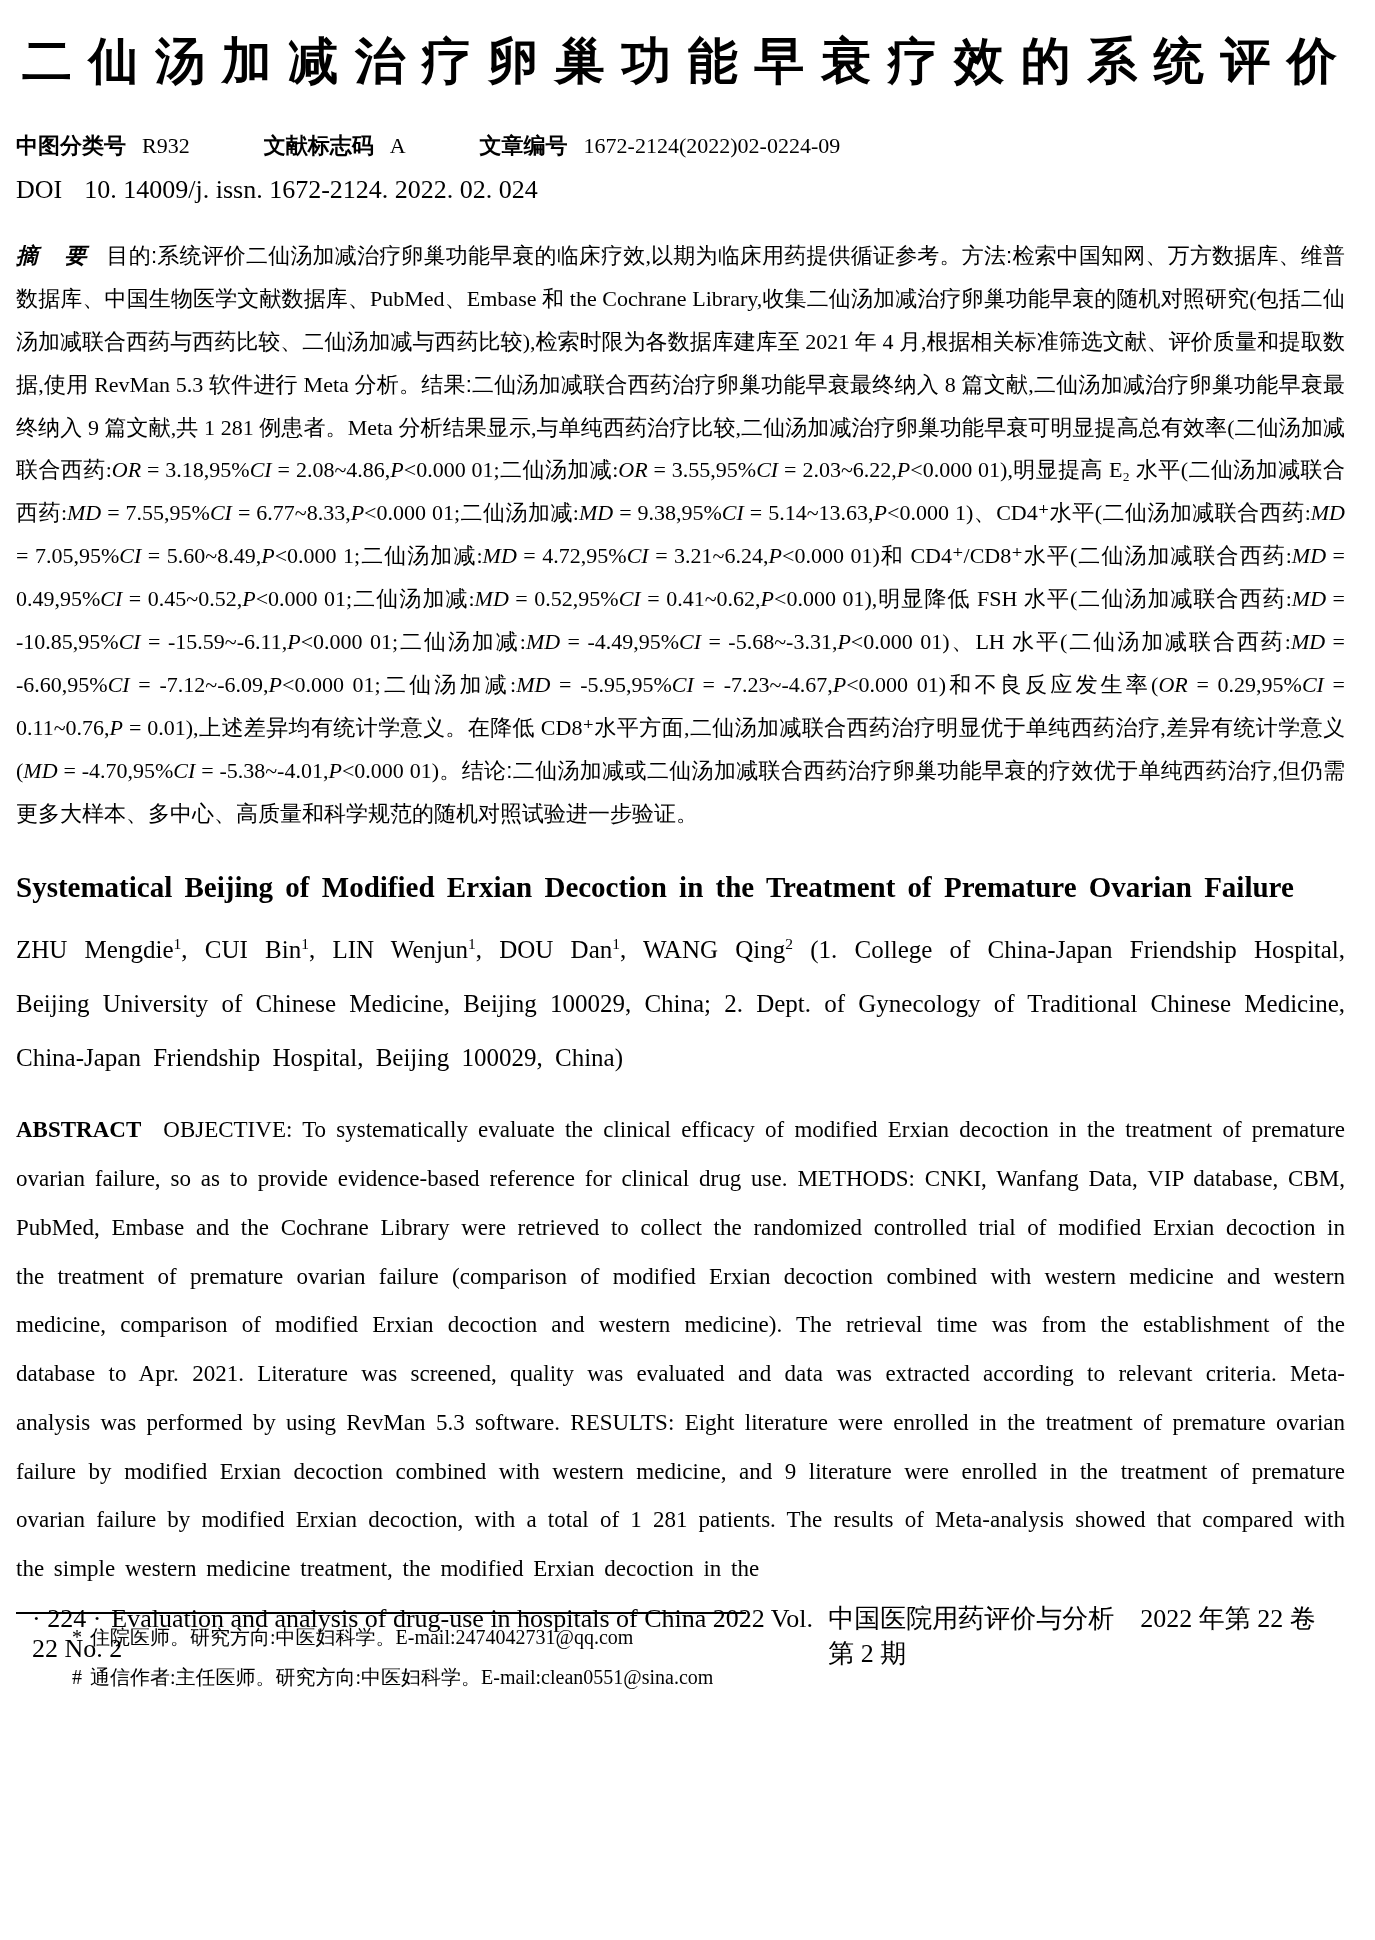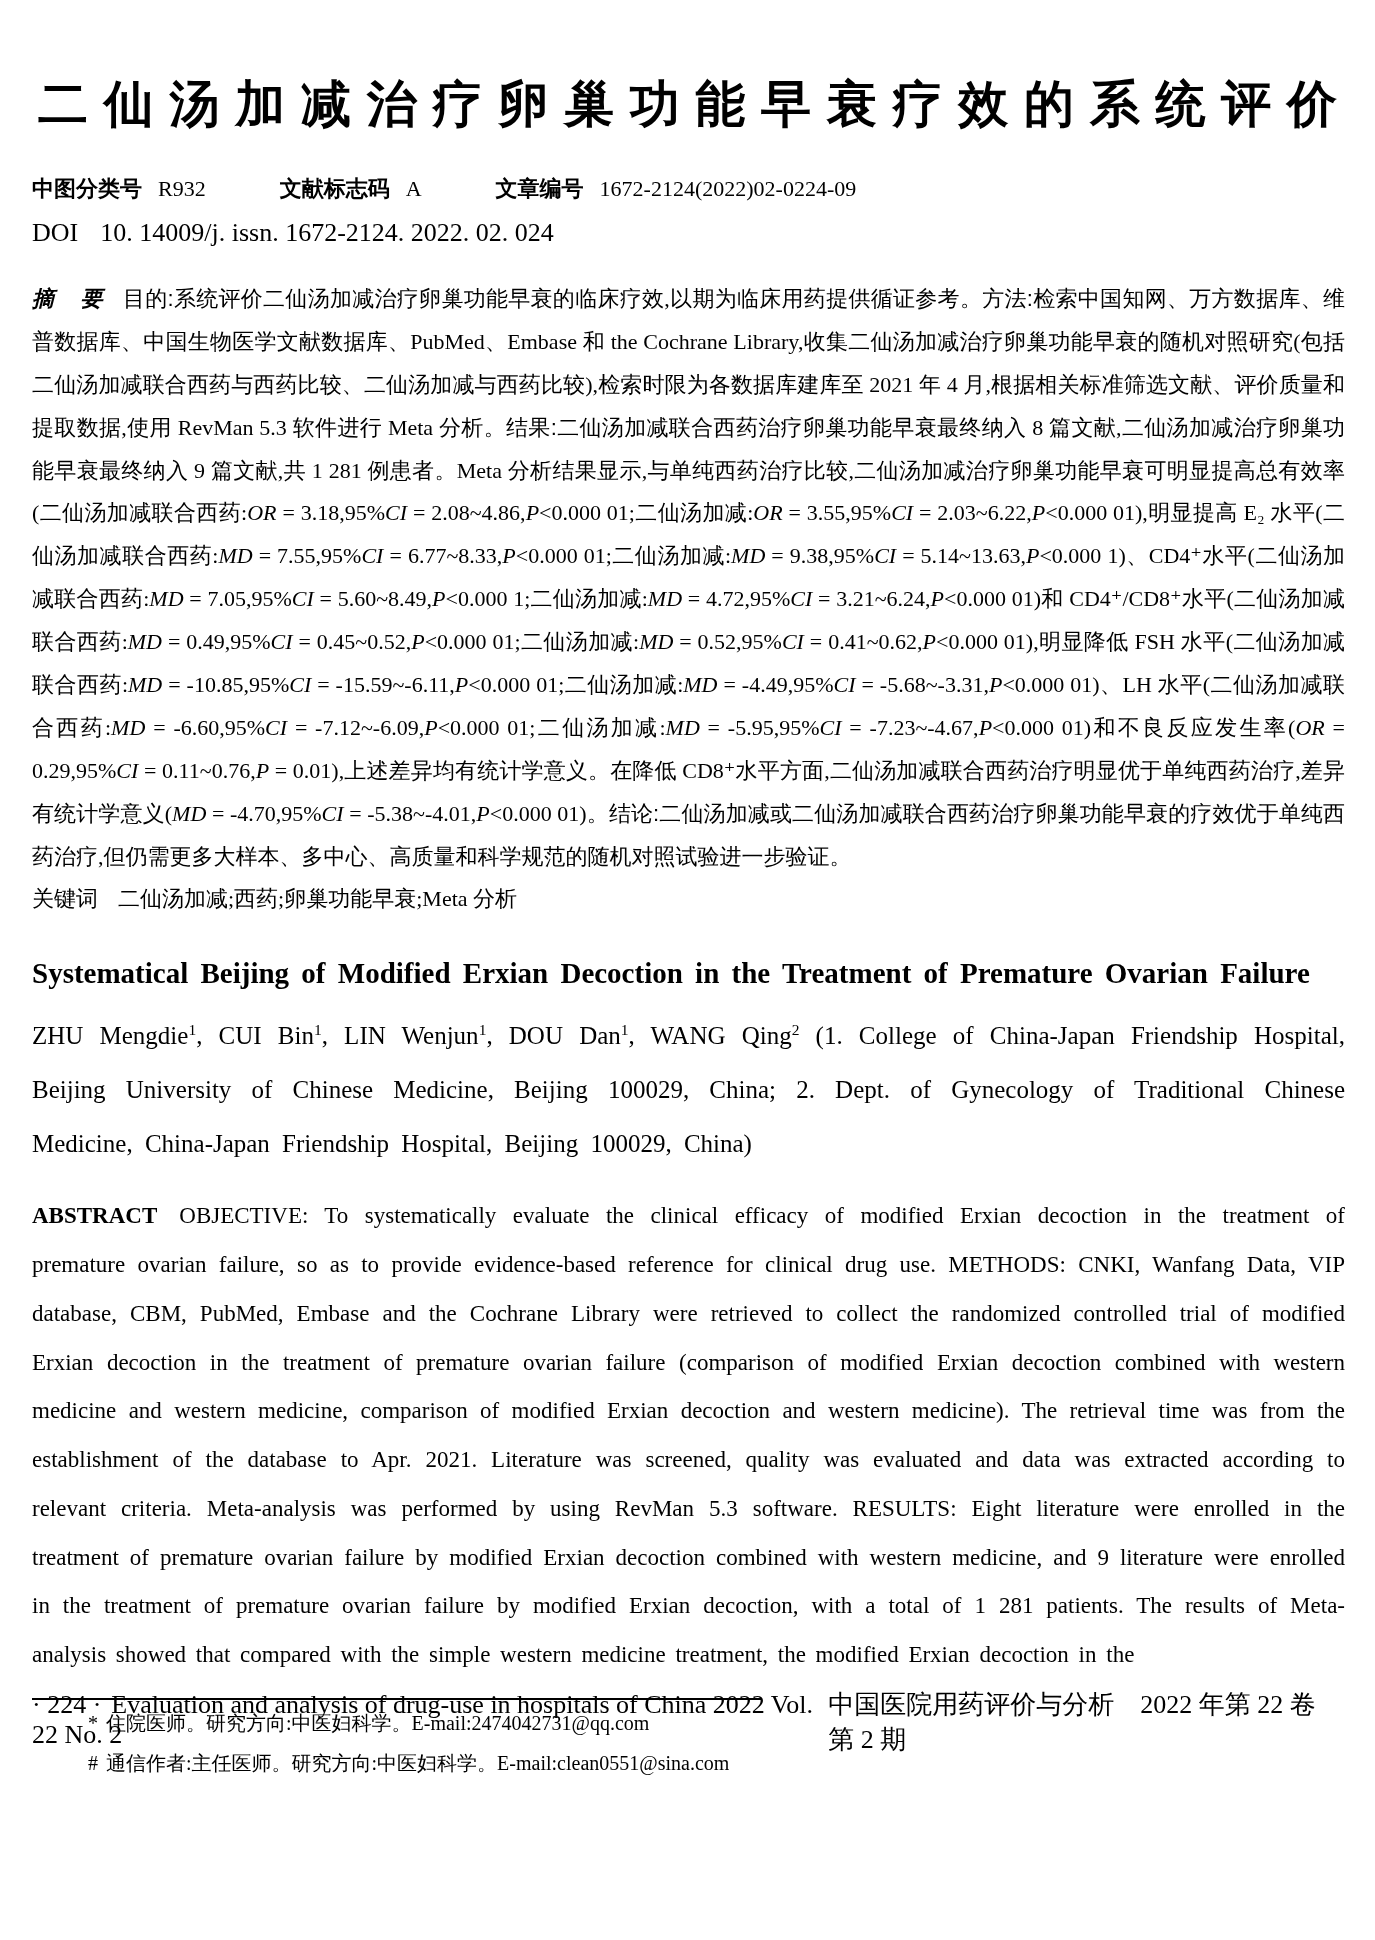--- a/index.html
+++ b/index.html
@@ -2,21 +2,21 @@
 <html lang="zh"><head>
 <meta charset="utf-8">
 <style>
   html, body { margin:0; padding:0; }
   body {
     width:1375px; height:1940px;
     background:#ffffff; color:#000000;
     font-family:"Liberation Serif","DejaVu Serif",serif;
     position:relative; overflow:hidden;
   }
-  .page { padding:20px 30px 0 32px; position:relative;margin-top:43px; }
+  .page { padding:20px 30px 0 16px; position:relative; }
 
   
   .title-cn {
     font-size:50px; font-weight:900; line-height:1.5;
     margin:4px 6px 0 6px;
     text-align:justify; text-align-last:justify;
     letter-spacing:2px;
   }
 
   .authors-cn {
@@ -92,23 +92,20 @@
   </div>
 
   <div class="doi-row">
     <span class="doi-label">DOI</span><span>10. 14009/j. issn. 1672-2124. 2022. 02. 024</span>
   </div>
 
   <p class="abstract-cn">
     <b class="hei abs-label">摘　要</b><span><b class="hei-inline">目的:</b>系统评价二仙汤加减治疗卵巢功能早衰的临床疗效,以期为临床用药提供循证参考。<b class="hei-inline">方法:</b>检索中国知网、万方数据库、维普数据库、中国生物医学文献数据库、PubMed、Embase 和 the Cochrane Library,收集二仙汤加减治疗卵巢功能早衰的随机对照研究(包括二仙汤加减联合西药与西药比较、二仙汤加减与西药比较),检索时限为各数据库建库至 2021 年 4 月,根据相关标准筛选文献、评价质量和提取数据,使用 RevMan 5.3 软件进行 Meta 分析。<b class="hei-inline">结果:</b>二仙汤加减联合西药治疗卵巢功能早衰最终纳入 8 篇文献,二仙汤加减治疗卵巢功能早衰最终纳入 9 篇文献,共 1 281 例患者。Meta 分析结果显示,与单纯西药治疗比较,二仙汤加减治疗卵巢功能早衰可明显提高总有效率(二仙汤加减联合西药:<i>OR</i> = 3.18,95%<i>CI</i> = 2.08~4.86,<i>P</i>&lt;0.000 01;二仙汤加减:<i>OR</i> = 3.55,95%<i>CI</i> = 2.03~6.22,<i>P</i>&lt;0.000 01),明显提高 E₂ 水平(二仙汤加减联合西药:<i>MD</i> = 7.55,95%<i>CI</i> = 6.77~8.33,<i>P</i>&lt;0.000 01;二仙汤加减:<i>MD</i> = 9.38,95%<i>CI</i> = 5.14~13.63,<i>P</i>&lt;0.000 1)、CD4⁺水平(二仙汤加减联合西药:<i>MD</i> = 7.05,95%<i>CI</i> = 5.60~8.49,<i>P</i>&lt;0.000 1;二仙汤加减:<i>MD</i> = 4.72,95%<i>CI</i> = 3.21~6.24,<i>P</i>&lt;0.000 01)和 CD4⁺/CD8⁺水平(二仙汤加减联合西药:<i>MD</i> = 0.49,95%<i>CI</i> = 0.45~0.52,<i>P</i>&lt;0.000 01;二仙汤加减:<i>MD</i> = 0.52,95%<i>CI</i> = 0.41~0.62,<i>P</i>&lt;0.000 01),明显降低 FSH 水平(二仙汤加减联合西药:<i>MD</i> = -10.85,95%<i>CI</i> = -15.59~-6.11,<i>P</i>&lt;0.000 01;二仙汤加减:<i>MD</i> = -4.49,95%<i>CI</i> = -5.68~-3.31,<i>P</i>&lt;0.000 01)、LH 水平(二仙汤加减联合西药:<i>MD</i> = -6.60,95%<i>CI</i> = -7.12~-6.09,<i>P</i>&lt;0.000 01;二仙汤加减:<i>MD</i> = -5.95,95%<i>CI</i> = -7.23~-4.67,<i>P</i>&lt;0.000 01)和不良反应发生率(<i>OR</i> = 0.29,95%<i>CI</i> = 0.11~0.76,<i>P</i> = 0.01),上述差异均有统计学意义。在降低 CD8⁺水平方面,二仙汤加减联合西药治疗明显优于单纯西药治疗,差异有统计学意义(<i>MD</i> = -4.70,95%<i>CI</i> = -5.38~-4.01,<i>P</i>&lt;0.000 01)。<b class="hei-inline">结论:</b>二仙汤加减或二仙汤加减联合西药治疗卵巢功能早衰的疗效优于单纯西药治疗,但仍需更多大样本、多中心、高质量和科学规范的随机对照试验进一步验证。</span>
   </p>
 
-  <p class="keywords">
-    <b class="hei kw-label">关键词</b><span>二仙汤加减;西药;卵巢功能早衰;Meta 分析</span>
-  </p>
 
   <h2 class="title-en">Systematical Beijing of Modified Erxian Decoction in the Treatment of Premature Ovarian Failure</h2>
 
   <p class="authors-en">ZHU Mengdie<sup>1</sup>, CUI Bin<sup>1</sup>, LIN Wenjun<sup>1</sup>, DOU Dan<sup>1</sup>, WANG Qing<sup>2</sup> (1. College of China-Japan Friendship Hospital, Beijing University of Chinese Medicine, Beijing 100029, China; 2. Dept. of Gynecology of Traditional Chinese Medicine, China-Japan Friendship Hospital, Beijing 100029, China)</p>
 
   <p class="abstract-en">
     <b class="abs-en-label">ABSTRACT</b><span>OBJECTIVE: To systematically evaluate the clinical efficacy of modified Erxian decoction in the treatment of premature ovarian failure, so as to provide evidence-based reference for clinical drug use. METHODS: CNKI, Wanfang Data, VIP database, CBM, PubMed, Embase and the Cochrane Library were retrieved to collect the randomized controlled trial of modified Erxian decoction in the treatment of premature ovarian failure (comparison of modified Erxian decoction combined with western medicine and western medicine, comparison of modified Erxian decoction and western medicine). The retrieval time was from the establishment of the database to Apr. 2021. Literature was screened, quality was evaluated and data was extracted according to relevant criteria. Meta-analysis was performed by using RevMan 5.3 software. RESULTS: Eight literature were enrolled in the treatment of premature ovarian failure by modified Erxian decoction combined with western medicine, and 9 literature were enrolled in the treatment of premature ovarian failure by modified Erxian decoction, with a total of 1 281 patients. The results of Meta-analysis showed that compared with the simple western medicine treatment, the modified Erxian decoction in the</span>
   </p>
 
   <div class="footnote-rule"></div>

